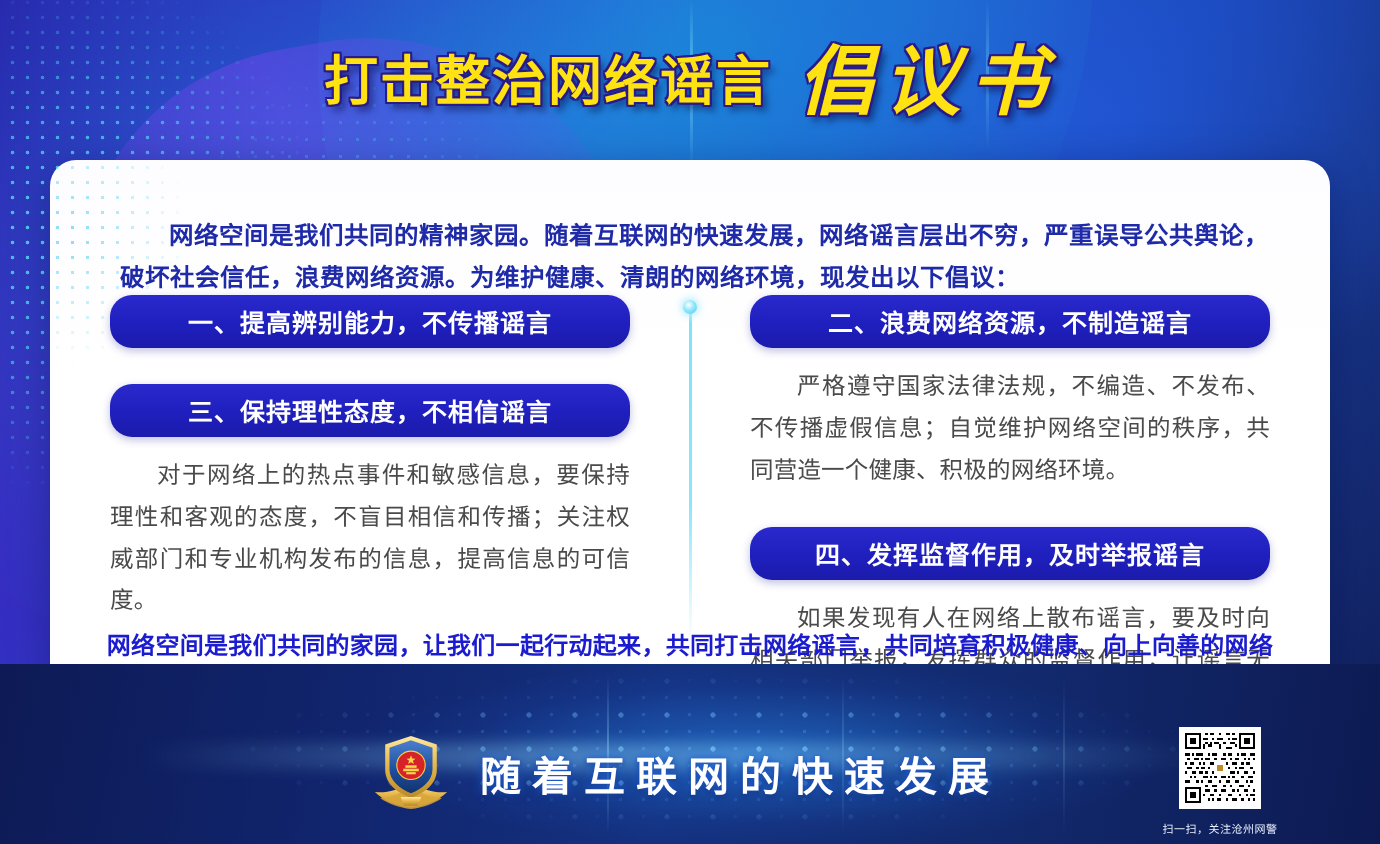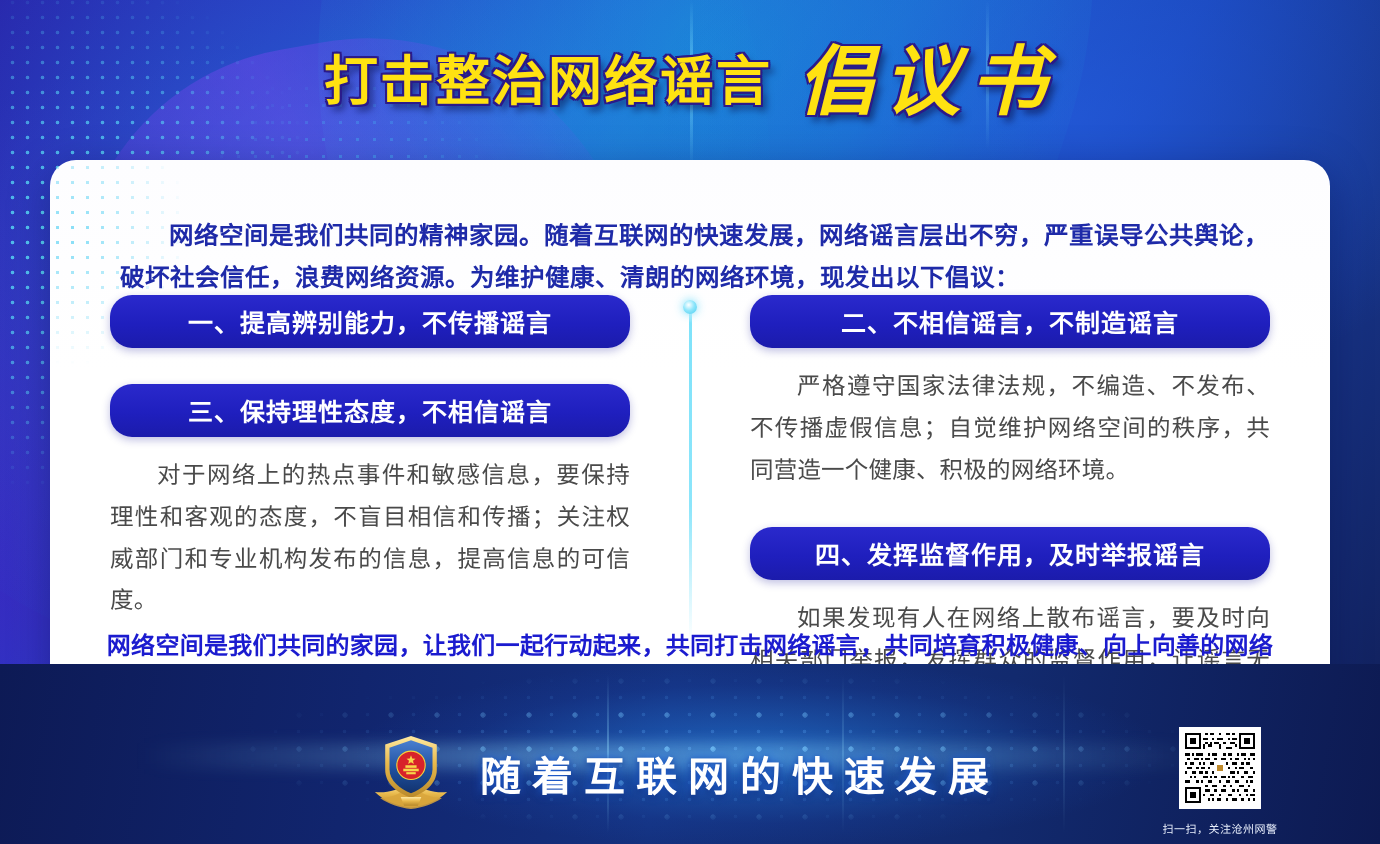--- a/index.html
+++ b/index.html
@@ -310,21 +310,21 @@
           <div class="pill">一、提高辨别能力，不传播谣言</div>
         </div>
         <div class="section-2">
           <div class="pill">三、保持理性态度，不相信谣言</div>
           <p class="para">对于网络上的热点事件和敏感信息，要保持理性和客观的态度，不盲目相信和传播；关注权威部门和专业机构发布的信息，提高信息的可信度。</p>
         </div>
       </div>
 
       <div class="col">
         <div>
-          <div class="pill">二、不相信谣言，不制造谣言</div>
+          <div class="pill">二、浪费网络资源，不制造谣言</div>
           <p class="para">严格遵守国家法律法规，不编造、不发布、不传播虚假信息；自觉维护网络空间的秩序，共同营造一个健康、积极的网络环境。</p>
         </div>
         <div class="section-2">
           <div class="pill">四、发挥监督作用，及时举报谣言</div>
           <p class="para">如果发现有人在网络上散布谣言，要及时向相关部门举报，发挥群众的监督作用，让谣言无处遁形。</p>
         </div>
       </div>
     </div>
 
     <div class="closing">网络空间是我们共同的家园，让我们一起行动起来，共同打击网络谣言，共同培育积极健康、向上向善的网络文化。</div>

